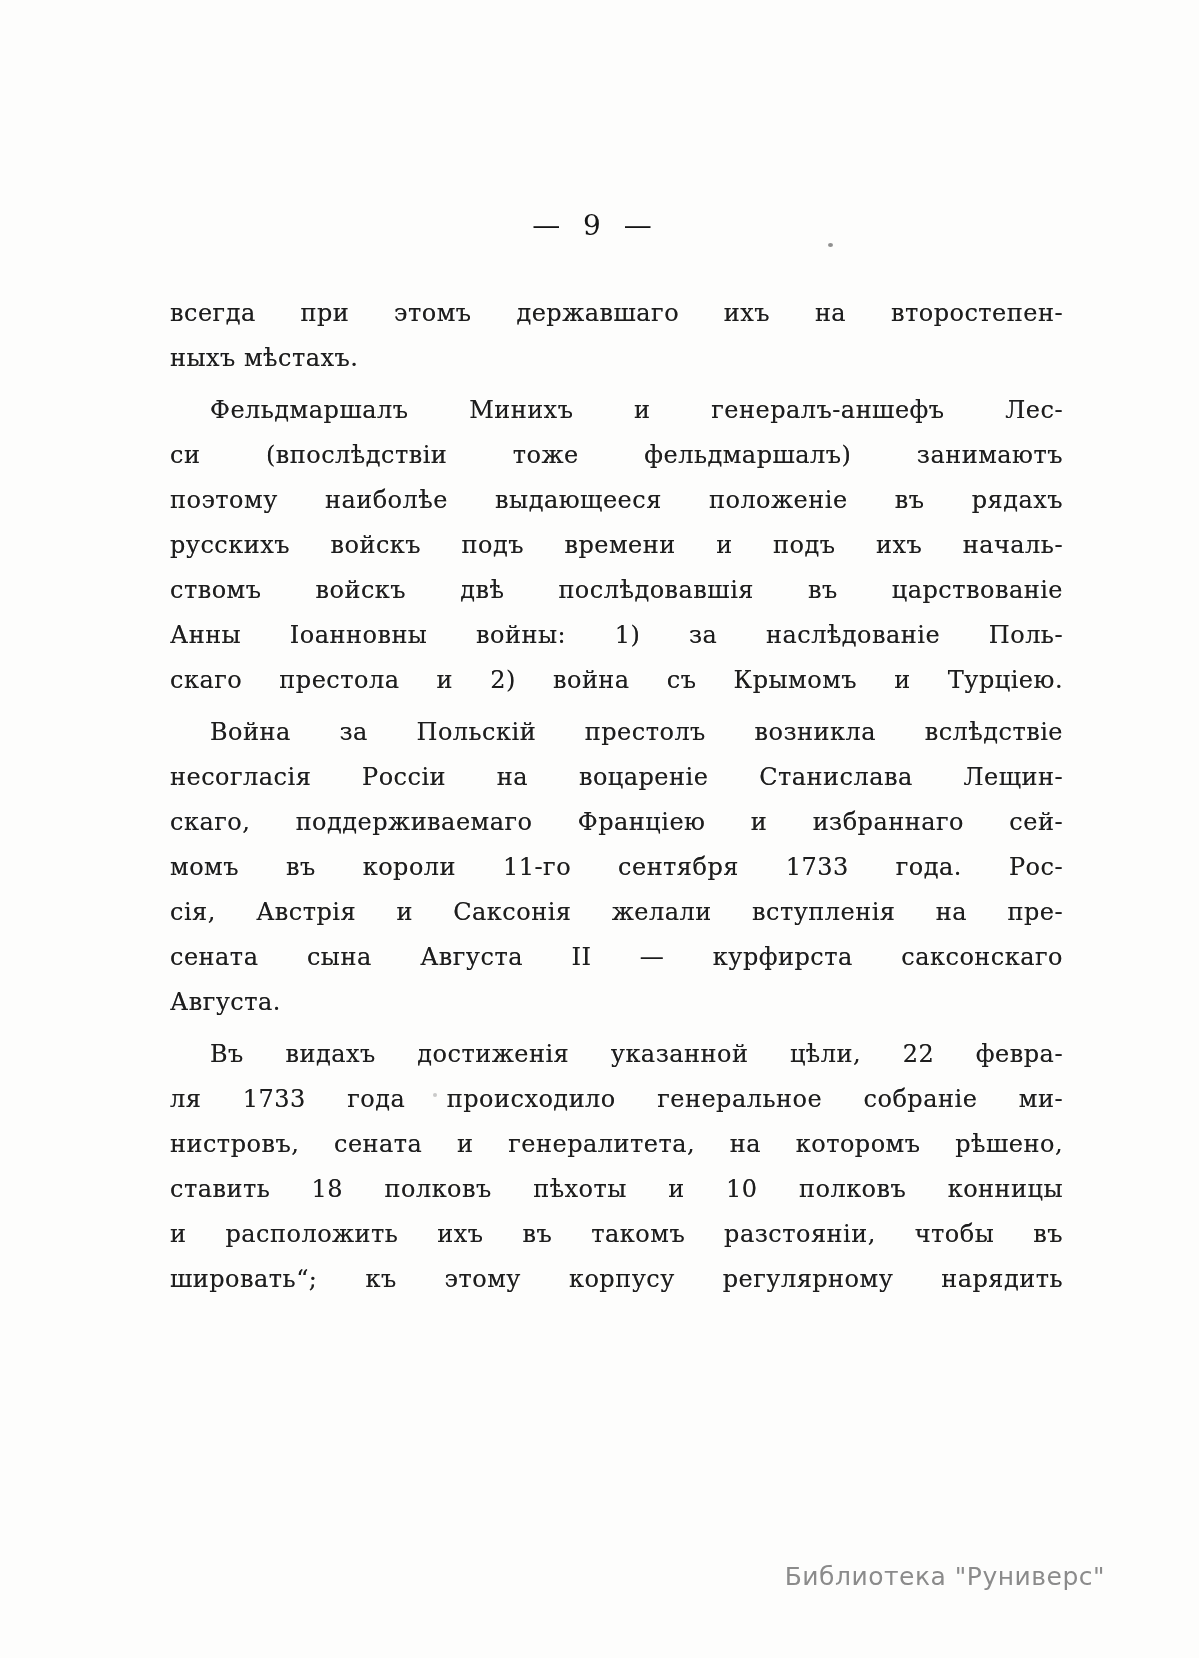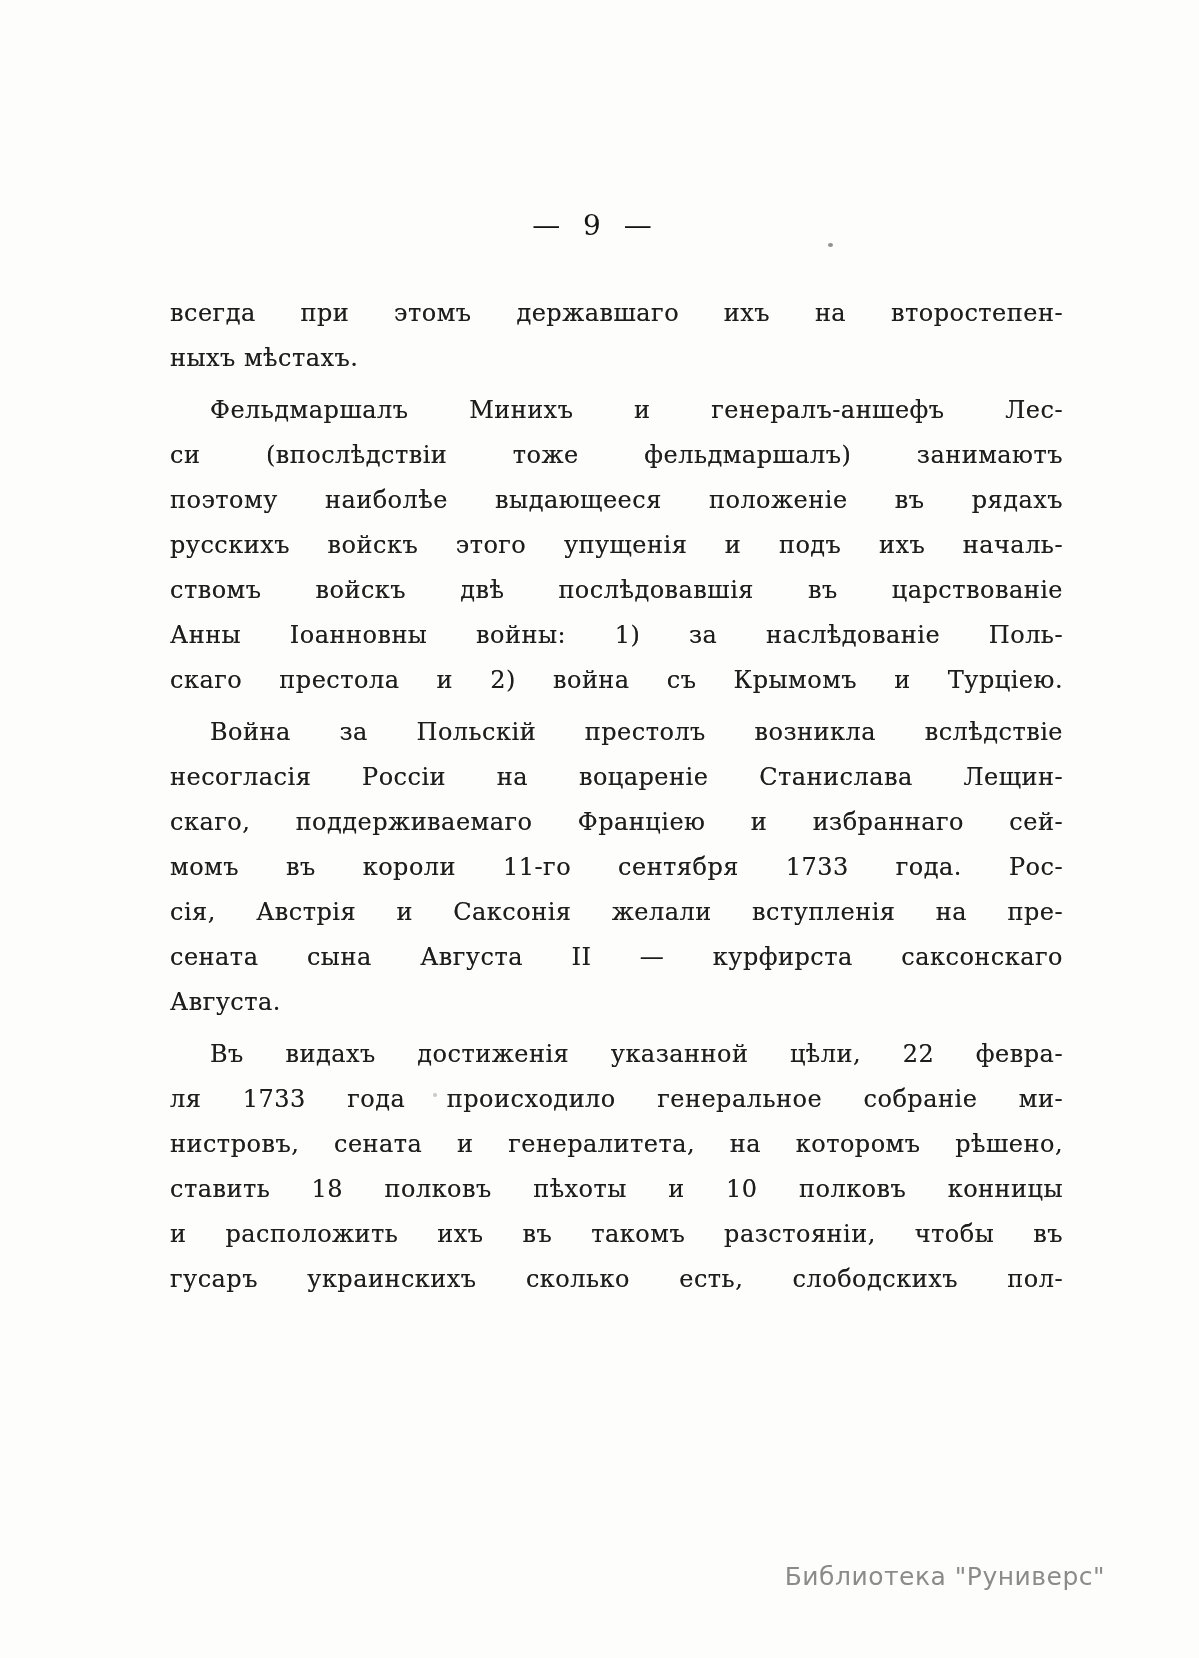--- a/index.html
+++ b/index.html
@@ -77,33 +77,33 @@
 
   <span class="speck speck-1"></span>
   <span class="speck speck-2"></span>
 
   <div class="text-column">
       <div class="line justify">всегда при этомъ державшаго ихъ на второстепен-</div>
       <div class="line">ныхъ мѣстахъ.</div>
       <div class="line indent justify">Фельдмаршалъ Минихъ и генералъ-аншефъ Лес-</div>
       <div class="line justify">си (впослѣдствіи тоже фельдмаршалъ) занимаютъ</div>
       <div class="line justify">поэтому наиболѣе выдающееся положеніе въ рядахъ</div>
-      <div class="line justify">русскихъ войскъ этого упущенія и подъ ихъ началь-</div>
+      <div class="line justify">русскихъ войскъ подъ времени и подъ ихъ началь-</div>
       <div class="line justify">ствомъ войскъ двѣ послѣдовавшія въ царствованіе</div>
       <div class="line justify">Анны Іоанновны войны: 1) за наслѣдованіе Поль-</div>
       <div class="line justify">скаго престола и 2) война съ Крымомъ и Турціею.</div>
       <div class="line indent justify">Война за Польскій престолъ возникла вслѣдствіе</div>
       <div class="line justify">несогласія Россіи на воцареніе Станислава Лещин-</div>
       <div class="line justify">скаго, поддерживаемаго Франціею и избраннаго сей-</div>
       <div class="line justify">момъ въ короли 11-го сентября 1733 года. Рос-</div>
       <div class="line justify">сія, Австрія и Саксонія желали вступленія на пре-</div>
       <div class="line justify">сената сына Августа II — курфирста саксонскаго</div>
       <div class="line">Августа.</div>
       <div class="line indent justify">Въ видахъ достиженія указанной цѣли, 22 февра-</div>
       <div class="line justify">ля 1733 года происходило генеральное собраніе ми-</div>
       <div class="line justify">нистровъ, сената и генералитета, на которомъ рѣшено,</div>
       <div class="line justify">ставить 18 полковъ пѣхоты и 10 полковъ конницы</div>
       <div class="line justify">и расположить ихъ въ такомъ разстояніи, чтобы въ</div>
-      <div class="line justify">гусаръ украинскихъ сколько есть, слободскихъ пол-</div>
+      <div class="line justify">шировать“; къ этому корпусу регулярному нарядить</div>
     </div>
 
   <div class="watermark">Библиотека "Руниверс"</div>
 </div>
 
 </body></html>

